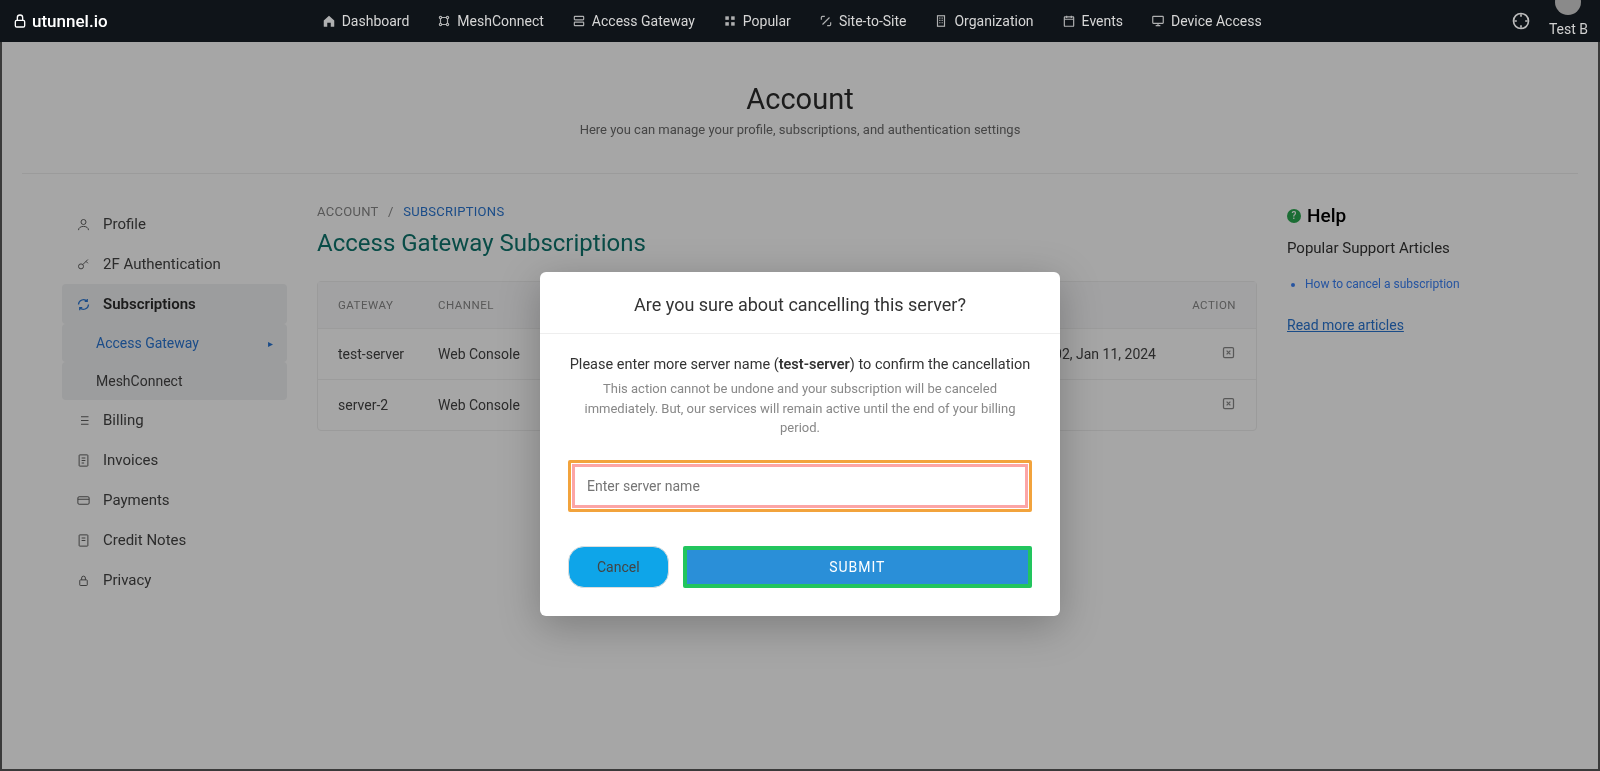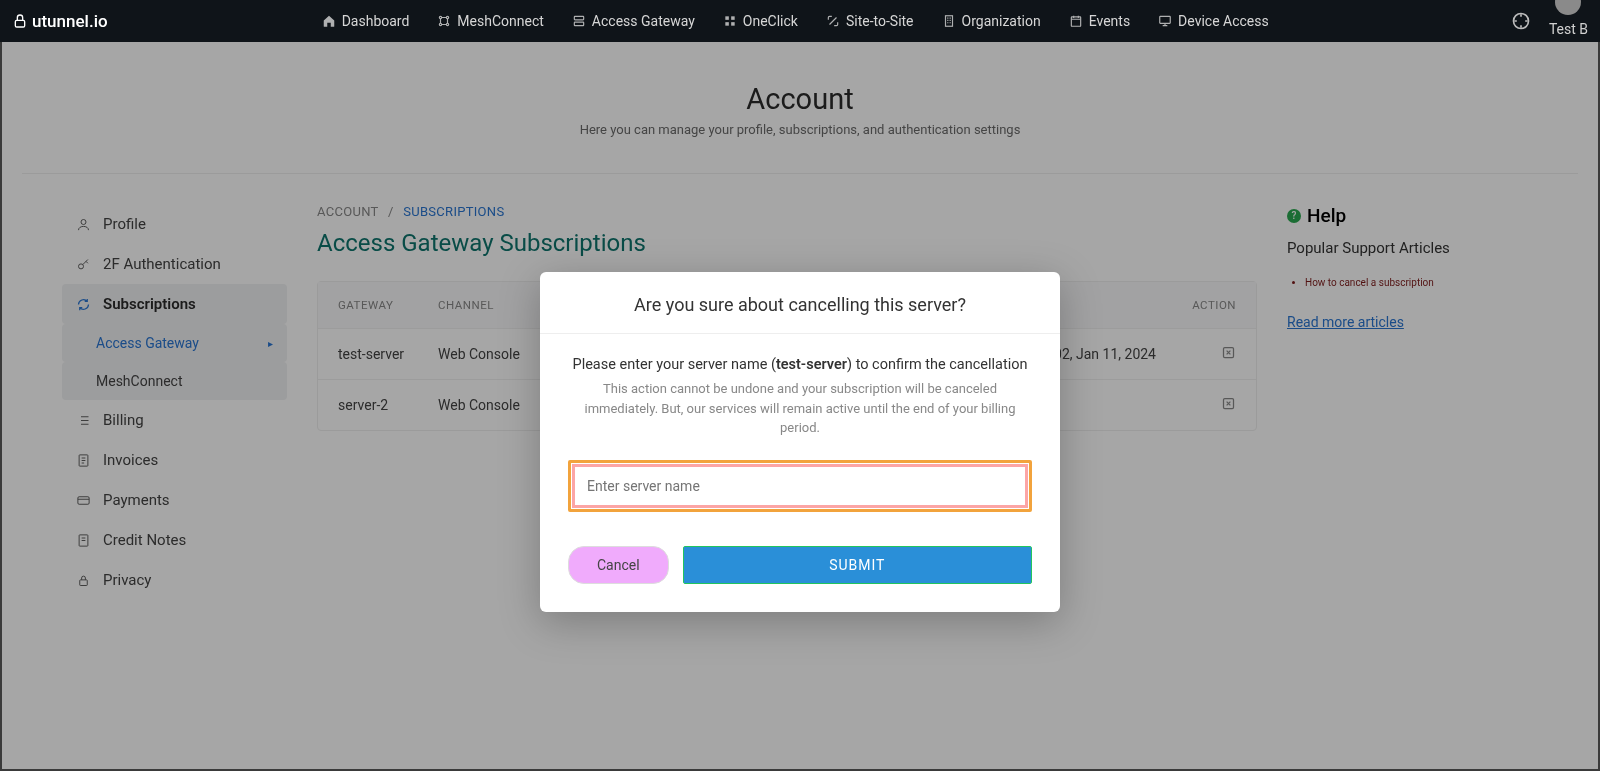--- a/index.html
+++ b/index.html
@@ -52,35 +52,35 @@
 .c-ch { width: 140px; }
 .c-date { flex: 1; text-align: right; padding-right: 20px; }
 .c-act { width: 60px; text-align: right; font-size: 11.5px; color: #888; text-transform: uppercase; }
 .act-icon { color: #888; }
 
 
 .help { width: 240px; flex-shrink: 0; }
 .help h3 { font-size: 19px; font-weight: 500; margin-bottom: 12px; display: flex; align-items: center; gap: 6px; }
 .help h3 .q { width: 14px; height: 14px; border-radius: 50%; background: #2aa850; color: #fff; font-size: 10px; display: inline-flex; align-items: center; justify-content: center; }
 .help .sub { font-size: 15px; color: #333; margin-bottom: 20px; }
-.help ul { list-style: disc; padding-left: 18px; color: #7f1d1d; font-size: 10px; margin-bottom: 24px; }
+.help ul { list-style: disc; padding-left: 18px; color: #3b82f6; font-size: 12px; margin-bottom: 24px; }
 .help a { color: #2a76d2; text-decoration: underline; font-size: 14px; }
 
 
 .modal { position: absolute; z-index: 10; top: 230px; left: 50%; transform: translateX(-50%); width: 520px; background: #fff; border-radius: 6px; box-shadow: 0 10px 40px rgba(0,0,0,.25); }
 .modal-head { padding: 22px 32px 18px; text-align: center; font-size: 18px; color: #333; border-bottom: 1px solid #eee; }
 .modal-body { padding: 22px 28px 10px; text-align: center; }
 .modal-body .line1 { font-size: 14.5px; color: #333; }
 .modal-body .line1 b { font-weight: 600; }
 .modal-body .line2 { font-size: 13px; color: #888; margin-top: 6px; line-height: 1.5; }
 .input-wrap { margin: 22px 0 0; border: 3px solid #f2a33c; border-radius: 2px; padding: 1px; }
 .input-wrap input { width: 100%; border: 3px solid #fca5a5; padding: 11px 12px; font-size: 14px; outline: none; }
 .modal-foot { display: flex; gap: 14px; padding: 24px 28px 28px; }
-.btn-cancel { padding: 10px 28px; border: 1px solid #ddd; background: #f0abfc; border-radius: 16px; font-size: 14px; color: #444; cursor: pointer; }
-.btn-submit-wrap { flex: 1; border: 1px solid #22c55e; border-radius: 2px; }
+.btn-cancel { padding: 10px 28px; border: 1px solid #ddd; background: #0ea5e9; border-radius: 16px; font-size: 14px; color: #444; cursor: pointer; }
+.btn-submit-wrap { flex: 1; border: 4px solid #22c55e; border-radius: 2px; }
 .btn-submit { width: 100%; height: 100%; background: #2a8fd8; color: #fff; border: none; font-size: 14px; letter-spacing: 1px; padding: 9px 0; cursor: pointer; }
 </style>
 </head>
 <body>
 
 <div class="topnav">
   <div class="logo">
     <svg viewBox="0 0 24 24" fill="none" stroke="#fff" stroke-width="2">
         <rect x="5" y="11" width="14" height="10" rx="2"></rect>
         <path d="M8 11V7a4 4 0 018 0v4"></path>
@@ -111,21 +111,21 @@
         </svg>
         <span>Access Gateway</span>
       </div>
     <div class="nav-item">
         <svg viewBox="0 0 24 24" fill="#ccc">
           <rect x="4" y="4" width="6" height="6"></rect>
           <rect x="14" y="4" width="6" height="6"></rect>
           <rect x="4" y="14" width="6" height="6"></rect>
           <rect x="14" y="14" width="6" height="6"></rect>
         </svg>
-        <span>OneClick</span>
+        <span>Popular</span>
       </div>
     <div class="nav-item">
         <svg viewBox="0 0 24 24" fill="none" stroke="#ccc" stroke-width="2">
           <path d="M10 4H6a2 2 0 00-2 2v4M14 20h4a2 2 0 002-2v-4M6 18l12-12"></path>
         </svg>
         <span>Site-to-Site</span>
       </div>
     <div class="nav-item">
         <svg viewBox="0 0 24 24" fill="none" stroke="#ccc" stroke-width="2">
           <rect x="6" y="3" width="12" height="18"></rect>
@@ -281,21 +281,21 @@
       <a href="#">Read more articles</a>
     </div>
 
   </div>
 
   <div class="overlay"></div>
   <div class="modal">
     <div class="modal-head">Are you sure about cancelling this server?</div>
     <div class="modal-body">
       <div class="line1">
-        <span>Please enter your server name (</span><b>test-server</b><span>) to confirm the cancellation</span>
+        <span>Please enter more server name (</span><b>test-server</b><span>) to confirm the cancellation</span>
       </div>
       <div class="line2">This action cannot be undone and your subscription will be canceled immediately. But, our services will remain active until the end of your billing period.</div>
       <div class="input-wrap">
         <input type="text" placeholder="Enter server name" style="">
       </div>
     </div>
     <div class="modal-foot">
       <button class="btn-cancel">Cancel</button>
       <div class="btn-submit-wrap">
         <button class="btn-submit">SUBMIT</button>

